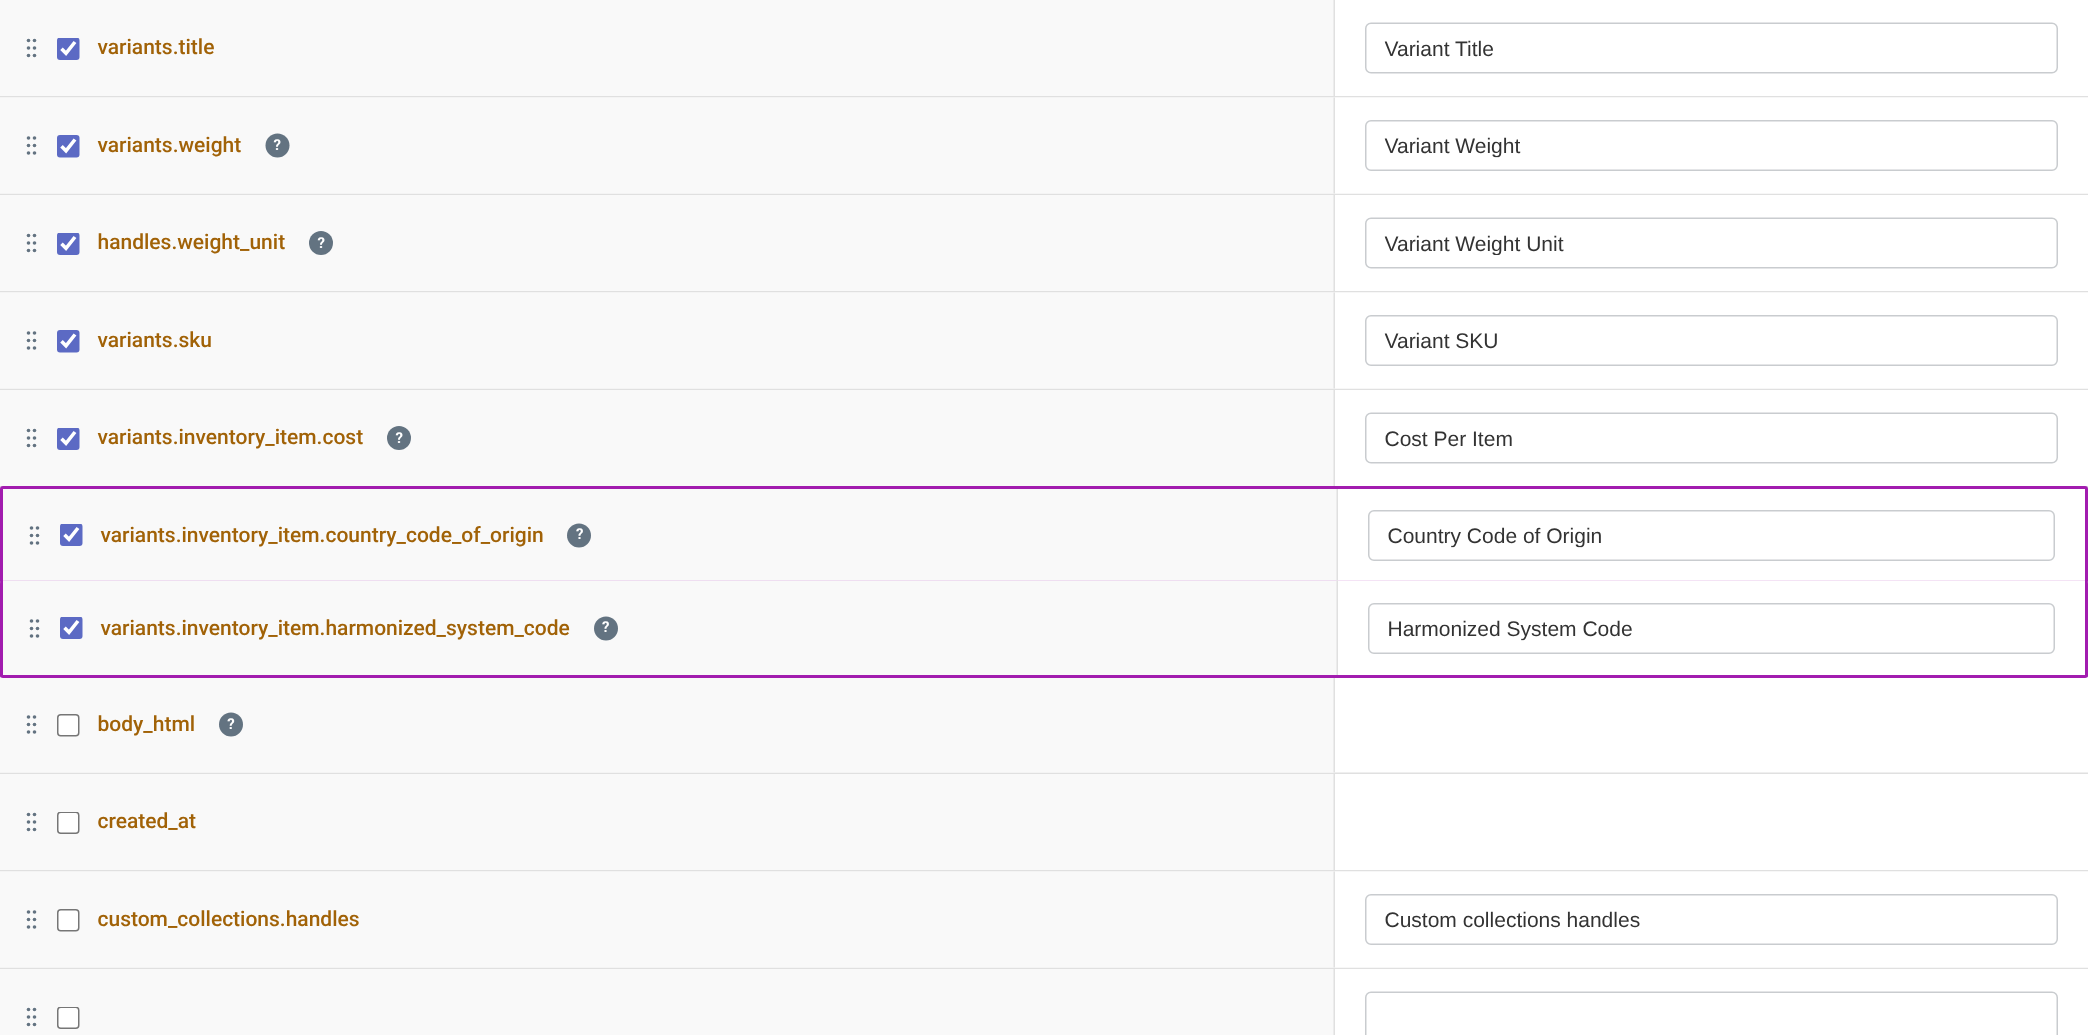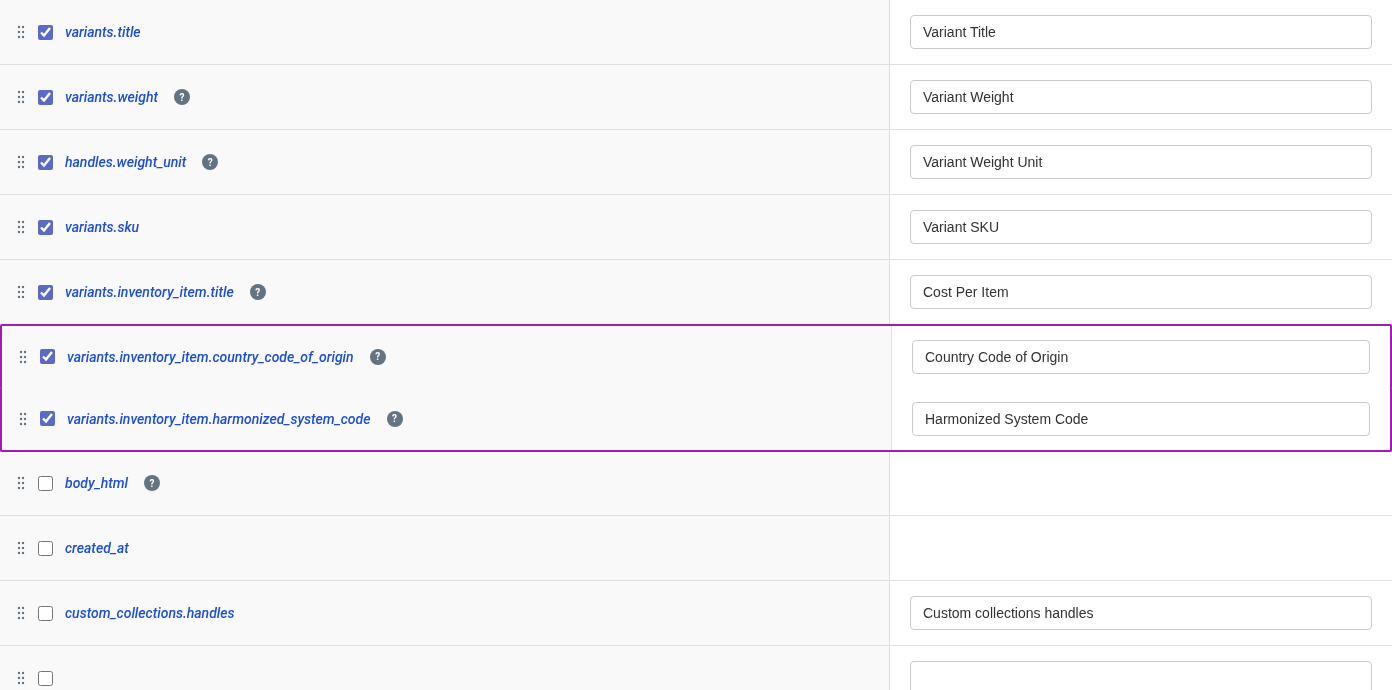--- a/index.html
+++ b/index.html
@@ -64,24 +64,23 @@
     }
 
     input[type="checkbox"] {
       width: 15px;
       height: 15px;
       cursor: pointer;
       accent-color: #5c6ac4;
     }
 
     .field-name {
-      color: #1d4ed8;
+      color: #a16207;
       font-size: 14px;
       font-weight: 500;
-      font-style: italic;
     }
 
     .help-icon {
       display: inline-flex;
       align-items: center;
       justify-content: center;
       width: 16px;
       height: 16px;
       border-radius: 50%;
       background: #637381;
@@ -213,21 +212,21 @@
             <circle cx="7" cy="3" r="1.2"></circle>
             <circle cx="3" cy="8" r="1.2"></circle>
             <circle cx="7" cy="8" r="1.2"></circle>
             <circle cx="3" cy="13" r="1.2"></circle>
             <circle cx="7" cy="13" r="1.2"></circle>
           </svg>
         </div>
         <div class="checkbox-wrap">
           <input type="checkbox" checked="" style="">
         </div>
-        <span class="field-name">variants.inventory_item.title</span>
+        <span class="field-name">variants.inventory_item.cost</span>
         <span class="help-icon">?</span>
       </div>
       <div class="right-cell">
         <input type="text" class="field-label-input" value="Cost Per Item" style="">
       </div>
     </div>
     <div class="row highlighted">
       <div class="left-cell">
         <div class="arrows">
           <svg width="10" height="16" viewBox="0 0 10 16" fill="#637381">

